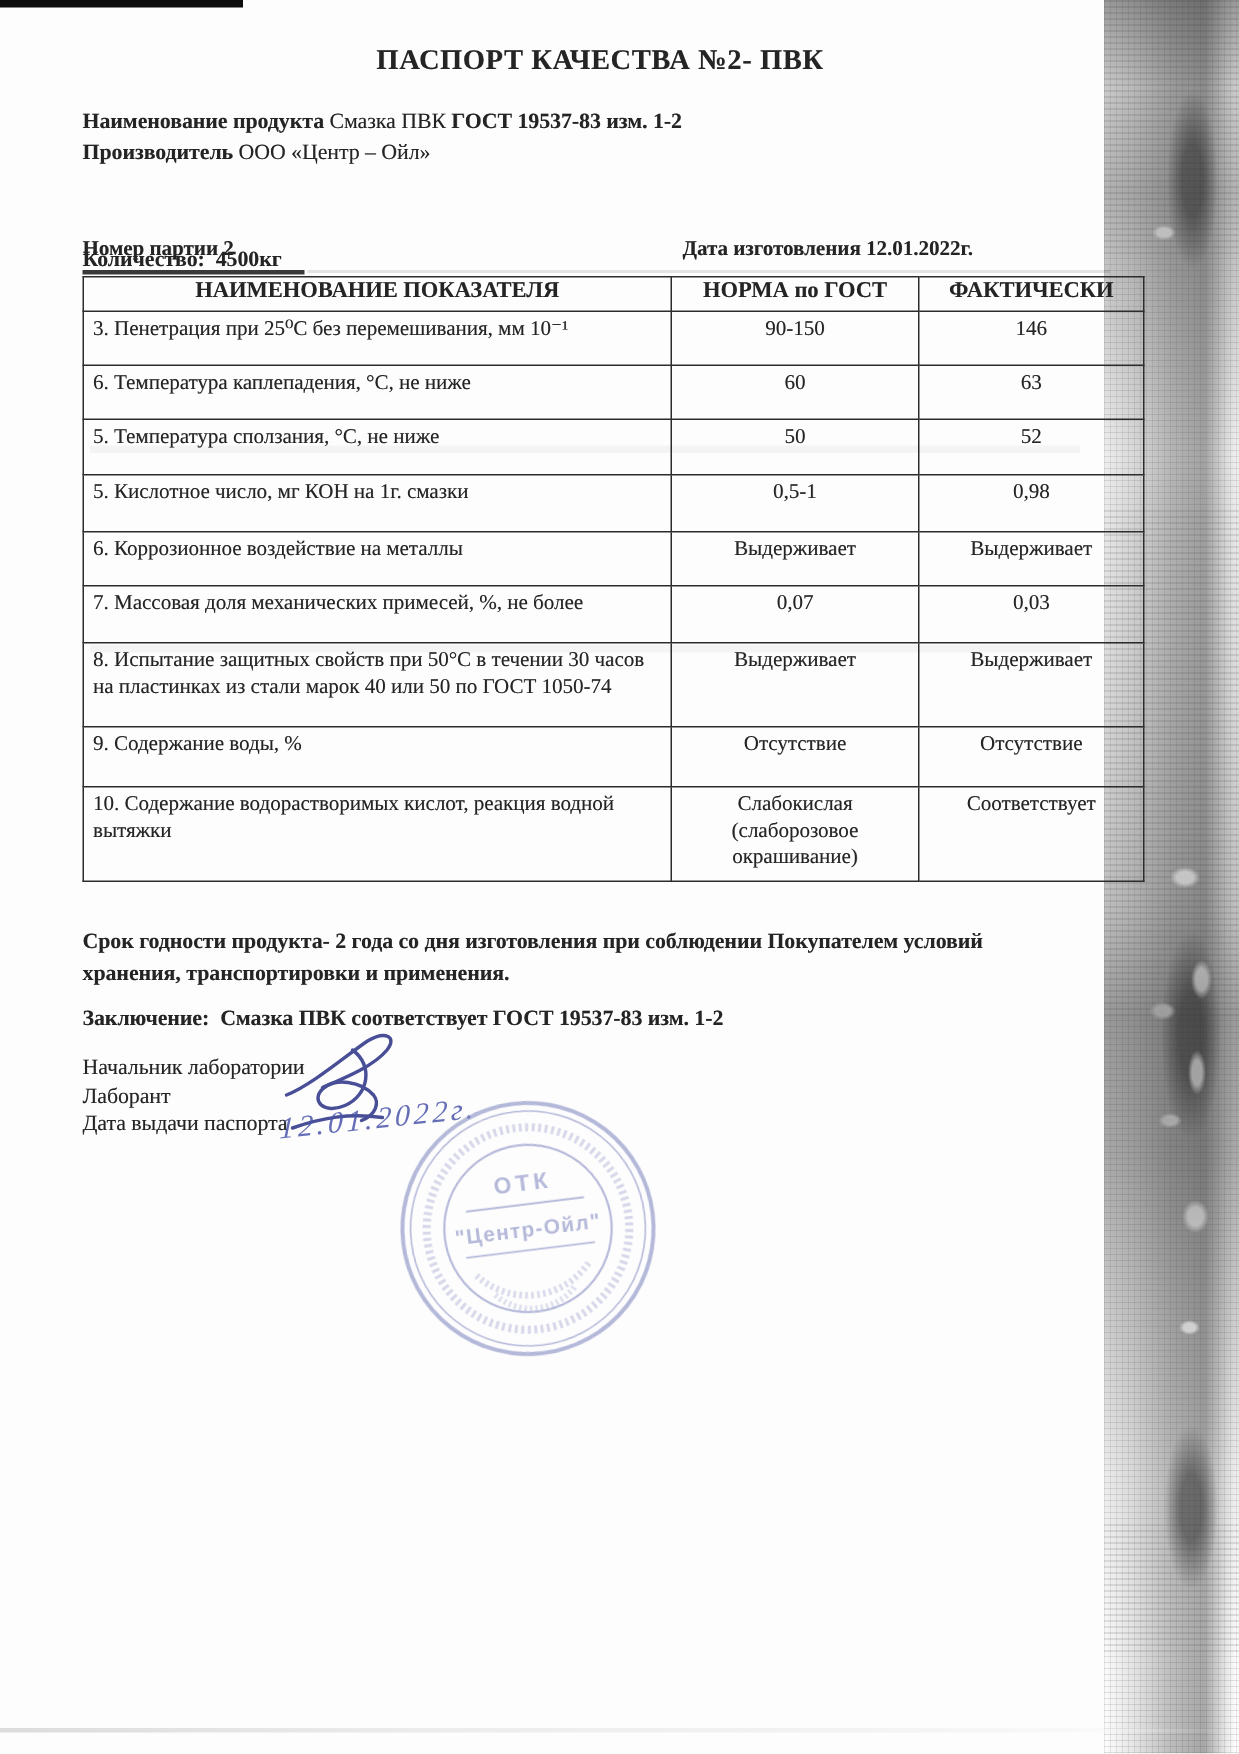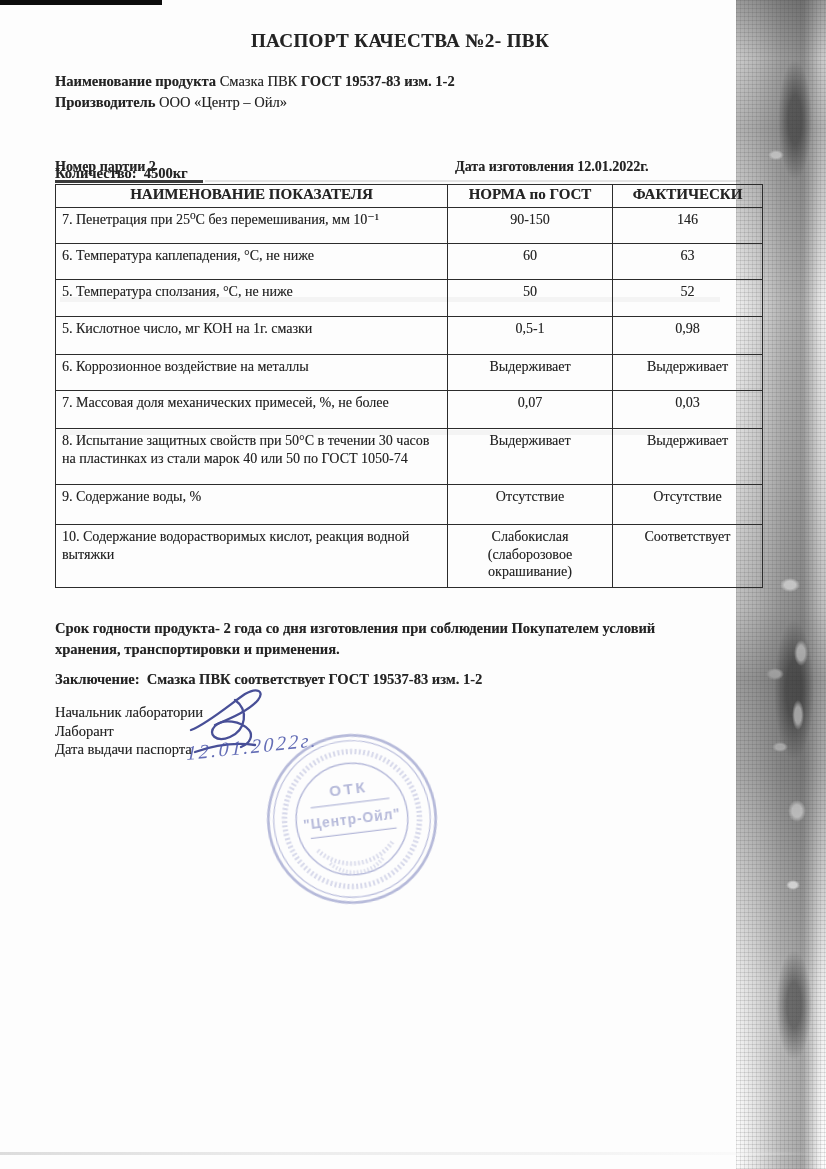--- a/index.html
+++ b/index.html
@@ -137,21 +137,21 @@
     </colgroup>
   <thead>
     <tr>
       <th>НАИМЕНОВАНИЕ ПОКАЗАТЕЛЯ</th>
       <th>НОРМА по ГОСТ</th>
       <th>ФАКТИЧЕСКИ</th>
     </tr>
   </thead>
   <tbody>
     <tr class="r2">
-      <td class="n">7. Пенетрация при 25⁰С без перемешивания, мм 10⁻¹</td>
+      <td class="n">3. Пенетрация при 25⁰С без перемешивания, мм 10⁻¹</td>
       <td class="c">90-150</td>
       <td class="c">146</td>
     </tr>
     <tr class="r3">
       <td class="n">6. Температура каплепадения, °С, не ниже</td>
       <td class="c">60</td>
       <td class="c">63</td>
     </tr>
     <tr class="r4">
       <td class="n">5. Температура сползания, °С, не ниже</td>

